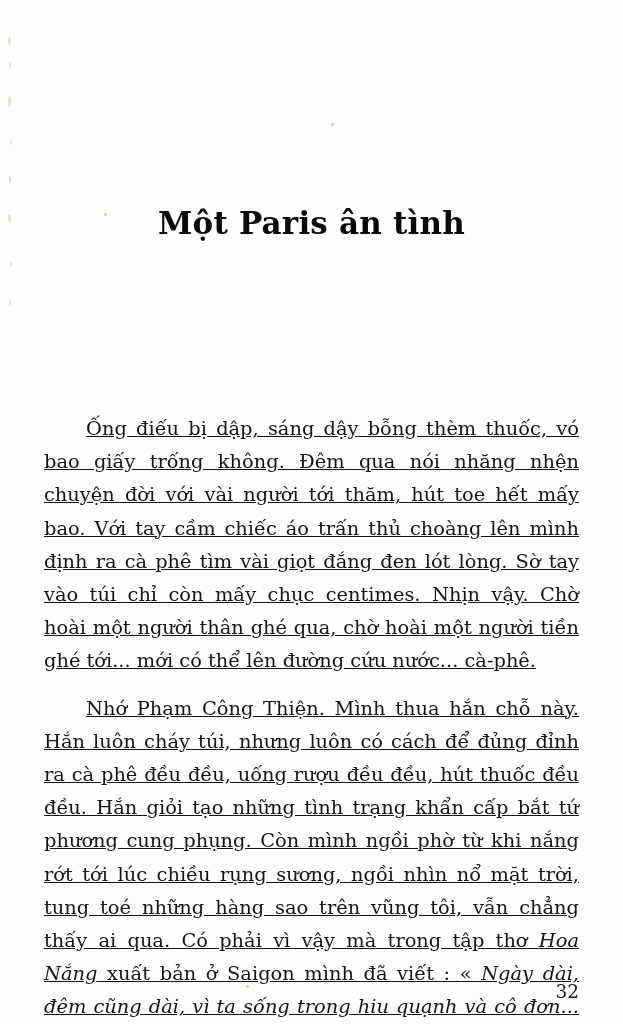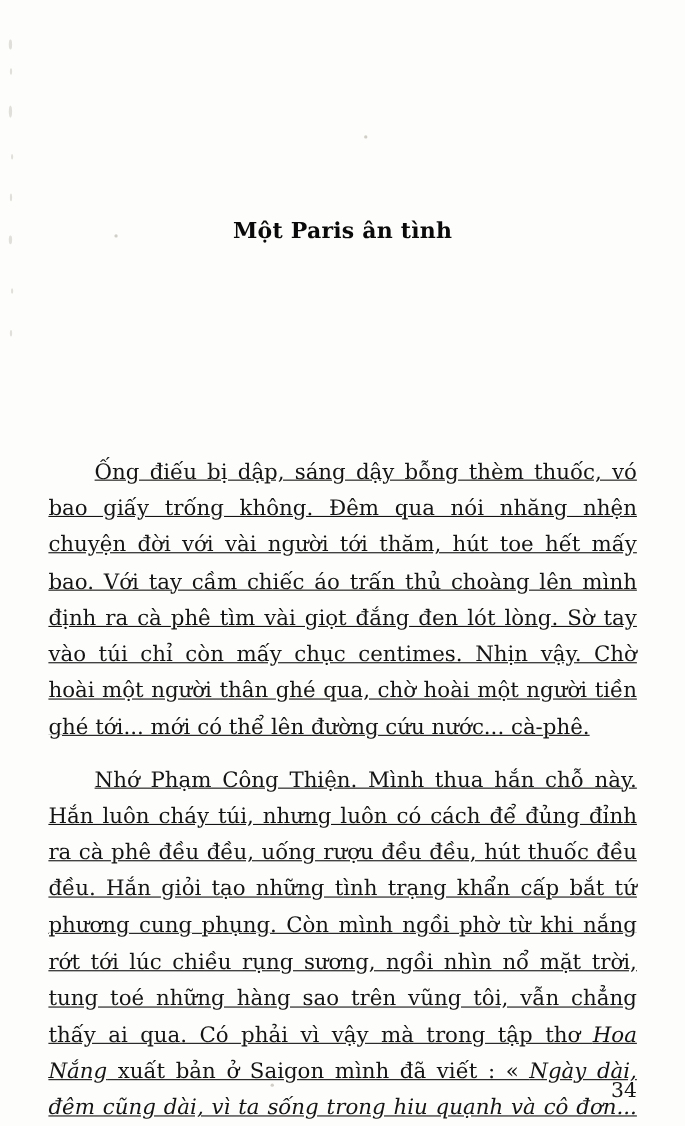--- a/index.html
+++ b/index.html
@@ -33,21 +33,21 @@
     right: 44px;
     top: 0;
     bottom: 0;
   }
   .chapter-title {
     position: absolute;
     top: 184px;
     left: 0;
     right: 0;
     text-align: center;
-    font-size: 20px;
+    font-size: 31px;
     font-weight: bold;
     letter-spacing: .2px;
     color: #0a0a0a;
     font-family: "DejaVu Serif", "Liberation Serif", serif;
   }
   .body-text {
     position: absolute;
     top: 412px;
     left: 0;
     right: 0;
@@ -108,15 +108,15 @@
 
     <h1 class="chapter-title">Một Paris ân tình</h1>
 
     <div class="body-text">
       <p id="p1"><span>Ống điếu bị dập, sáng dậy bỗng thèm thuốc, vó bao giấy trống không. Đêm qua nói nhăng nhện chuyện đời với vài người tới thăm, hút toe hết mấy bao. Với tay cầm chiếc áo trấn thủ choàng lên mình định ra cà phê tìm vài giọt đắng đen lót lòng. Sờ tay vào túi chỉ còn mấy chục centimes. Nhịn vậy. Chờ hoài một người thân ghé qua, chờ hoài một người tiền ghé tới... mới có thể lên đường cứu nước... cà-phê.</span></p>
       <p id="p2"><span>Nhớ Phạm Công Thiện. Mình thua hắn chỗ này. Hắn luôn cháy túi, nhưng luôn có cách để đủng đỉnh ra cà phê đều đều, uống rượu đều đều, hút thuốc đều đều. Hắn giỏi tạo những tình trạng khẩn cấp bắt tứ phương cung phụng. Còn mình ngồi phờ từ khi nắng rớt tới lúc chiều rụng sương, ngồi nhìn nổ mặt trời, tung toé những hàng sao trên vũng tôi, vẫn chẳng thấy ai qua. Có phải vì vậy mà trong tập thơ </span><i>Hoa Nắng</i><span> xuất bản ở Saigon mình đã viết : « </span><i>Ngày dài, đêm cũng dài, vì ta sống trong hiu quạnh và cô đơn... ?</i></p>
     </div>
 
   </div>
 
-  <div class="folio">34</div>
+  <div class="folio">32</div>
 
 </div>
 
 </body></html>

